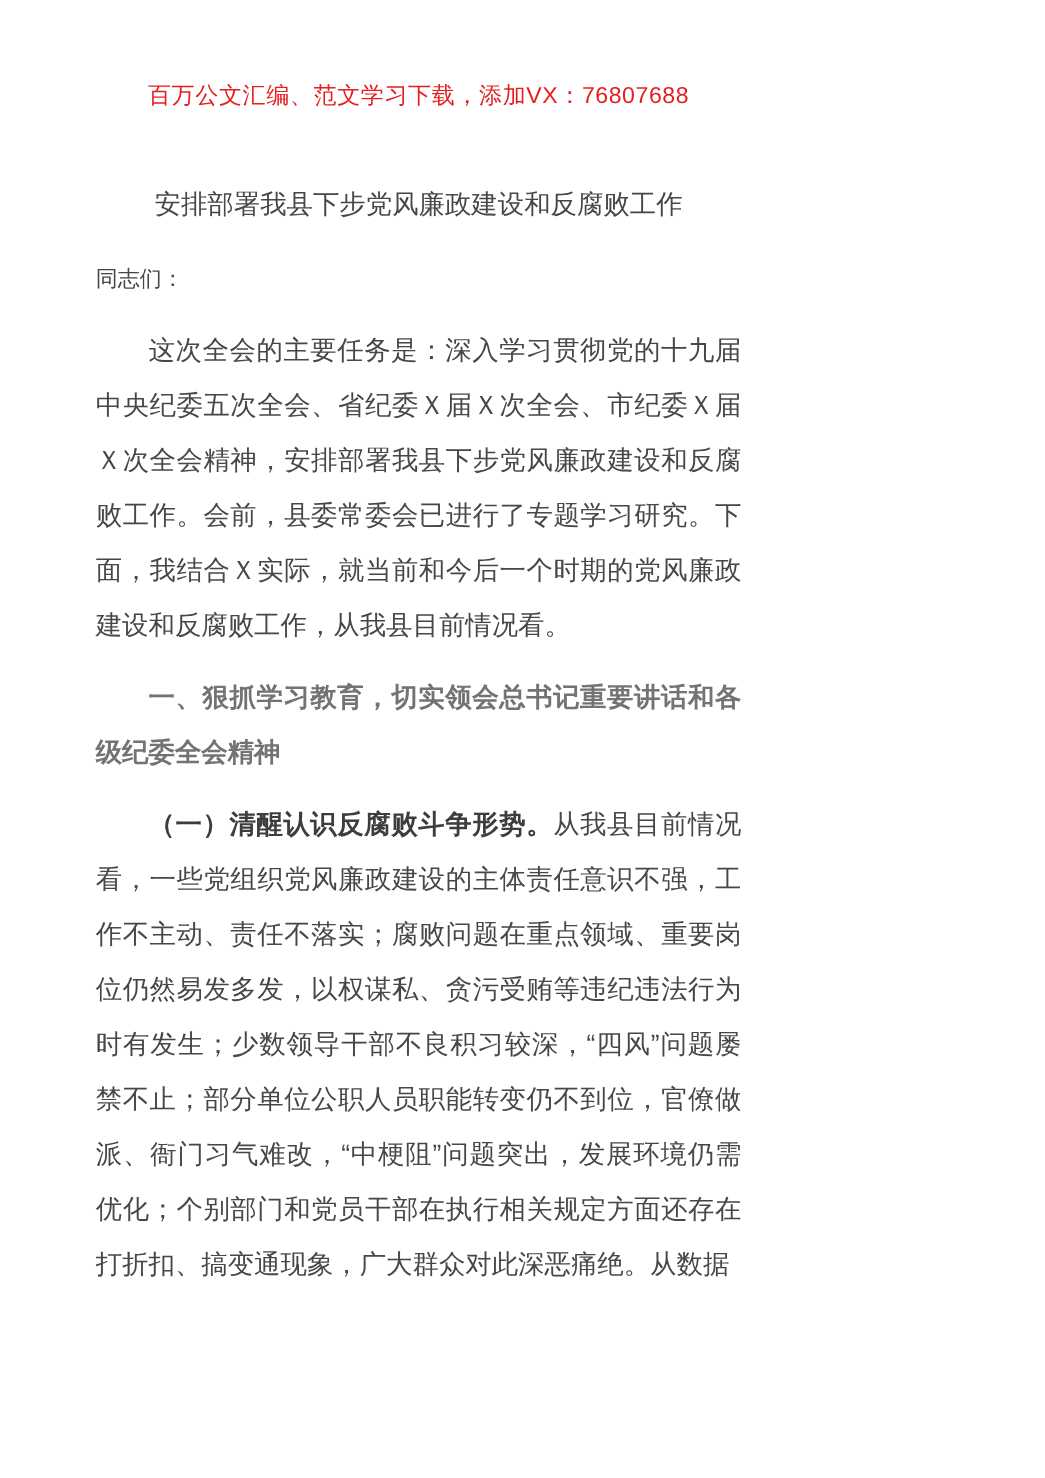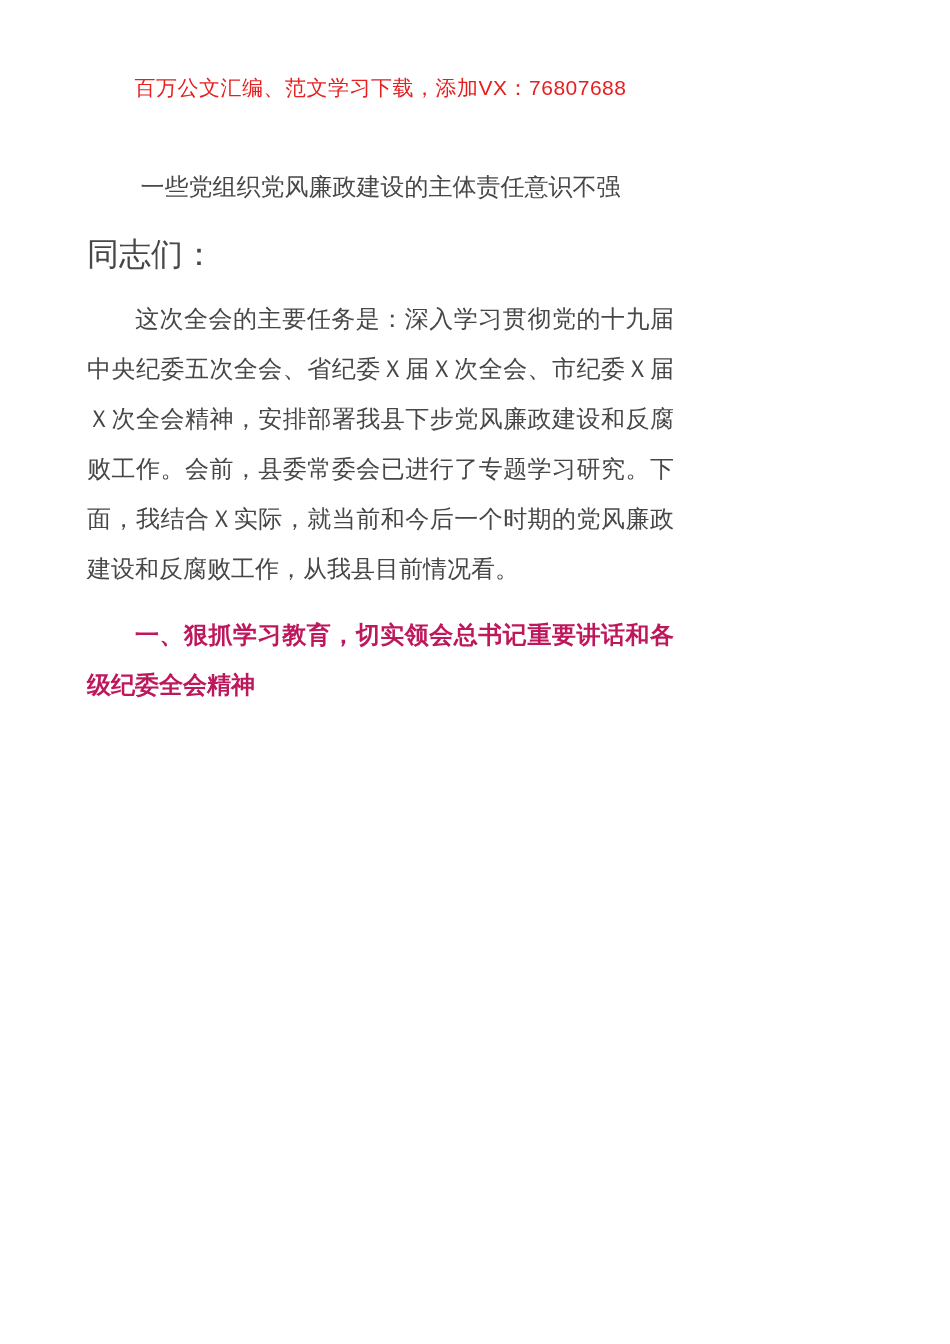--- a/index.html
+++ b/index.html
@@ -32,56 +32,59 @@
   .doc-title {
     margin: 60px 0 0 0;
     text-align: center;
     font-size: 24px;
     font-weight: 400;
     color: #474747;
     line-height: 50px;
   }
   .salutation {
     margin: 17px 0 0 0;
-    font-size: 32px;
+    font-size: 20px;
     color: #474747;
     line-height: 50px;
   }
   .para {
     margin: 15px 0 0 0;
     font-size: 24px;
     color: #474747;
     line-height: 50px;
     text-align: justify;
     text-indent: 2em;
   }
   .section-heading {
     margin: 16px 0 0 0;
     font-size: 24px;
     font-weight: 700;
-    color: #be185d;
+    color: #737373;
     line-height: 50px;
     text-align: justify;
     text-indent: 2em;
   }
   .bold-run {
     font-weight: 700;
     color: #3d3d3d;
   }
 </style>
 </head>
 <body>
 
 <div class="page">
 
   <div class="ad-banner">百万公文汇编、范文学习下载，添加VX：76807688</div>
 
-  <h1 class="doc-title">一些党组织党风廉政建设的主体责任意识不强</h1>
+  <h1 class="doc-title">安排部署我县下步党风廉政建设和反腐败工作</h1>
 
   <p class="salutation">同志们：</p>
 
   <p class="para">这次全会的主要任务是：深入学习贯彻党的十九届中央纪委五次全会、省纪委Ｘ届Ｘ次全会、市纪委Ｘ届Ｘ次全会精神，安排部署我县下步党风廉政建设和反腐败工作。会前，县委常委会已进行了专题学习研究。下面，我结合Ｘ实际，就当前和今后一个时期的党风廉政建设和反腐败工作，从我县目前情况看。</p>
 
   <h2 class="section-heading">一、狠抓学习教育，切实领会总书记重要讲话和各级纪委全会精神</h2>
 
 
+  <p class="para">
+    <span class="bold-run">（一）清醒认识反腐败斗争形势。</span><span>从我县目前情况看，一些党组织党风廉政建设的主体责任意识不强，工作不主动、责任不落实；腐败问题在重点领域、重要岗位仍然易发多发，以权谋私、贪污受贿等违纪违法行为时有发生；少数领导干部不良积习较深，“四风”问题屡禁不止；部分单位公职人员职能转变仍不到位，官僚做派、衙门习气难改，“中梗阻”问题突出，发展环境仍需优化；个别部门和党员干部在执行相关规定方面还存在打折扣、搞变通现象，广大群众对此深恶痛绝。从数据</span>
+  </p>
 
 </div>
 
 </body></html>

